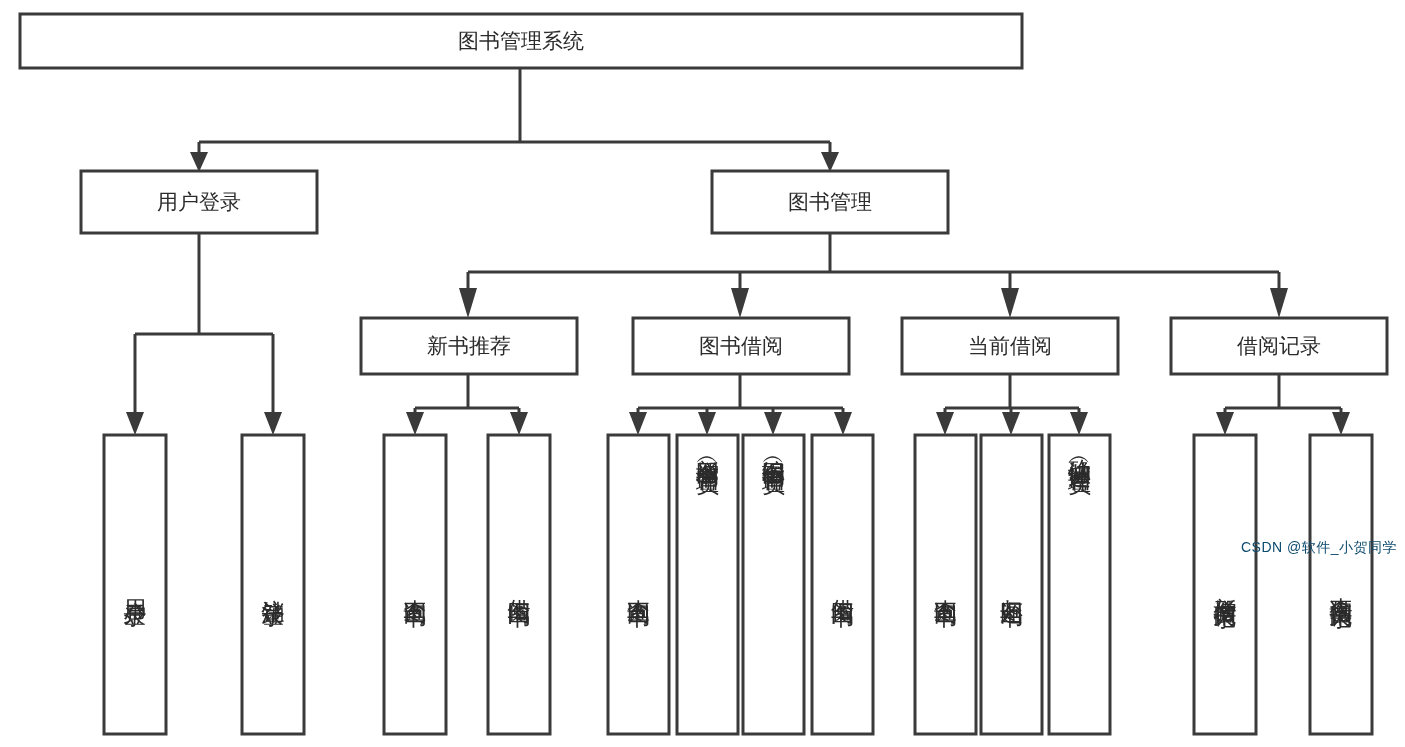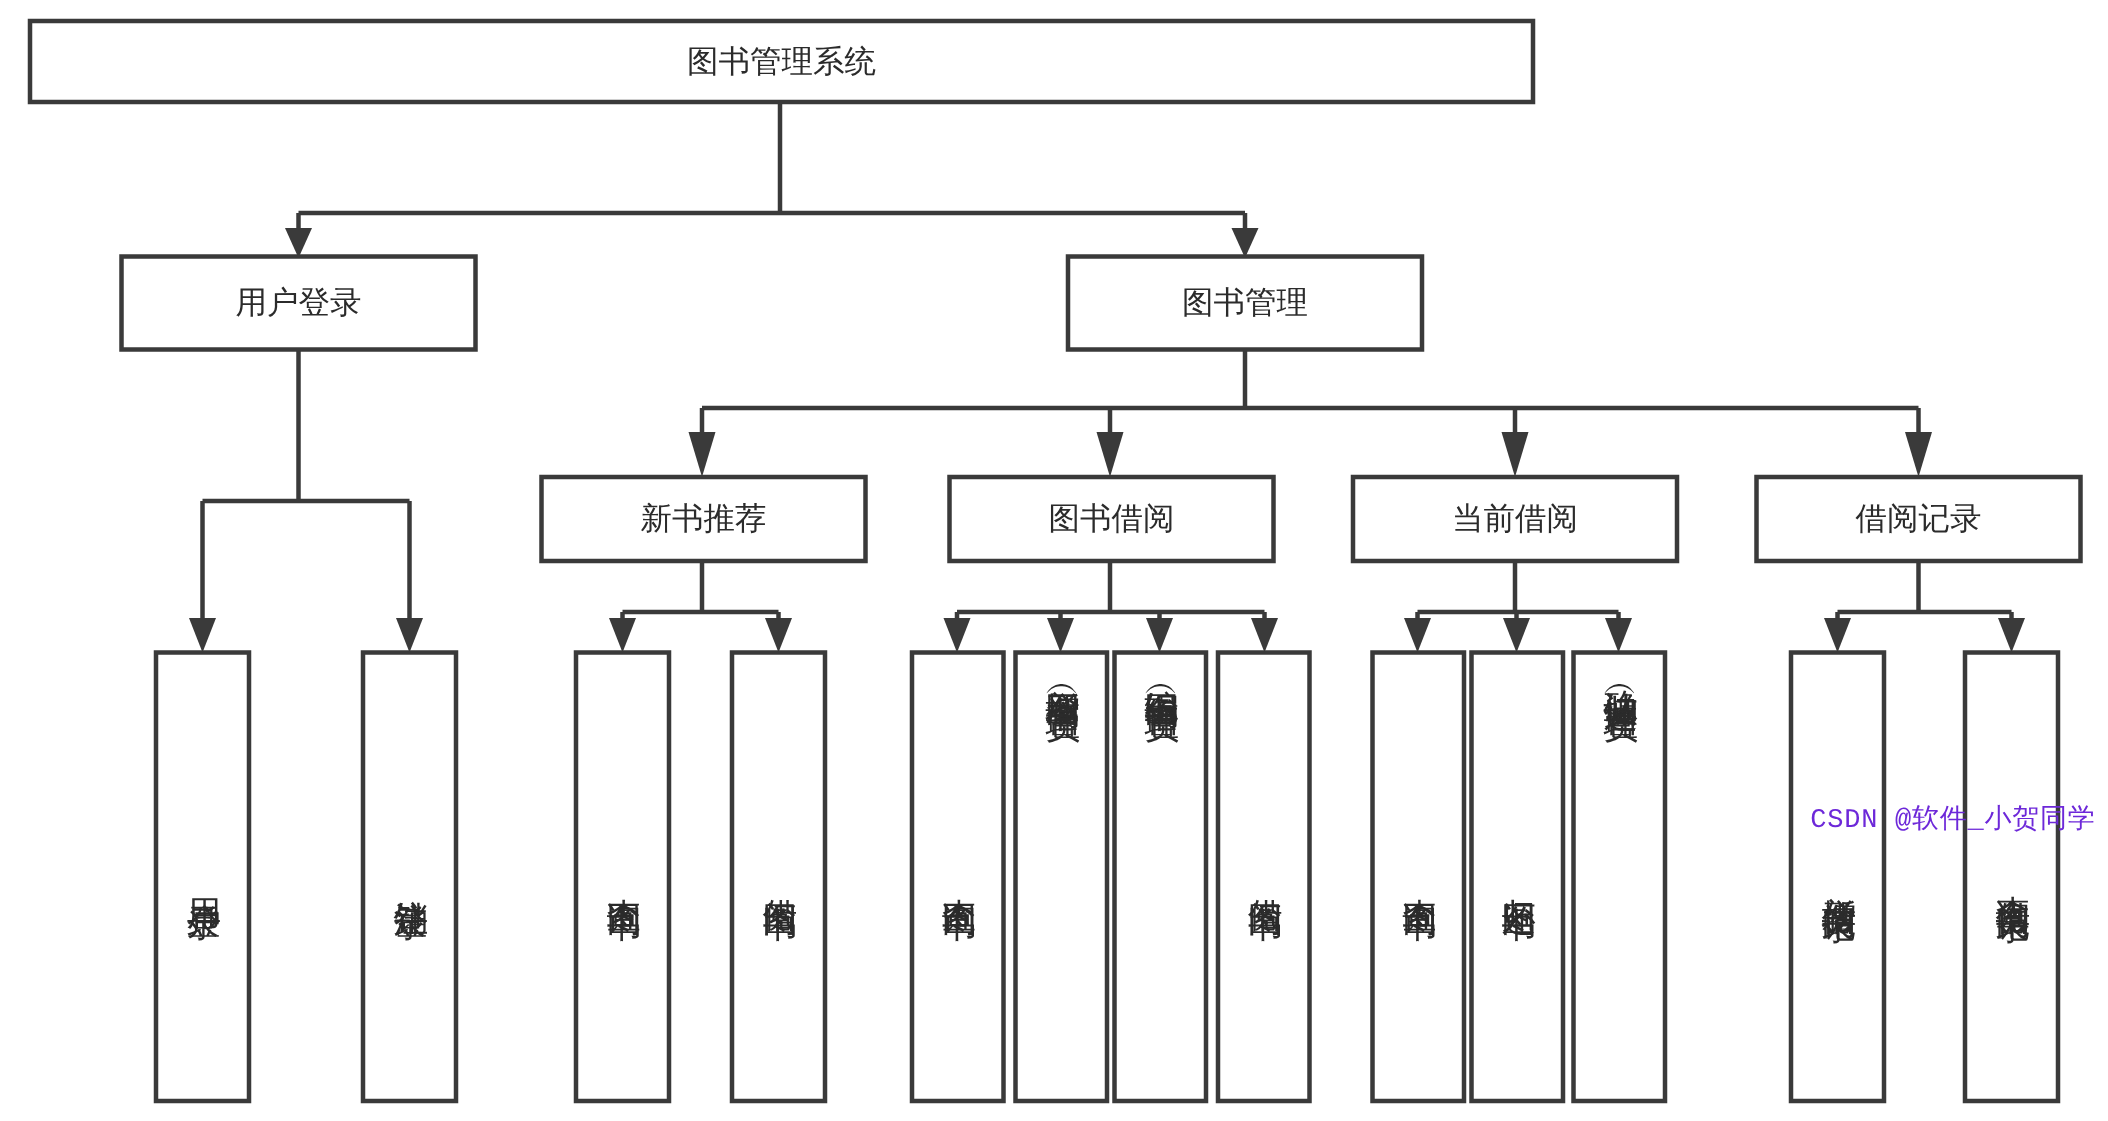--- a/index.html
+++ b/index.html
@@ -62,23 +62,23 @@
     font-size: 23px;
     line-height: 1.0;
     letter-spacing: 2px;
     color: #2b2b2b;
     white-space: nowrap;
   }
   .watermark {
     position: absolute;
     right: 8px;
     bottom: 6px;
-    font-family: Liberation Mono, monospace;
-    font-size: 18px;
-    color: #6d28d9;
+    font-family: Liberation Sans, sans-serif;
+    font-size: 14px;
+    color: #0c4a6e;
     letter-spacing: 0.5px;
     white-space: nowrap;
   }
 </style>
 </head>
 <body>
 
 <div id="diagram-root">
 
   <svg class="canvas" viewBox="0 0 1405 747">

